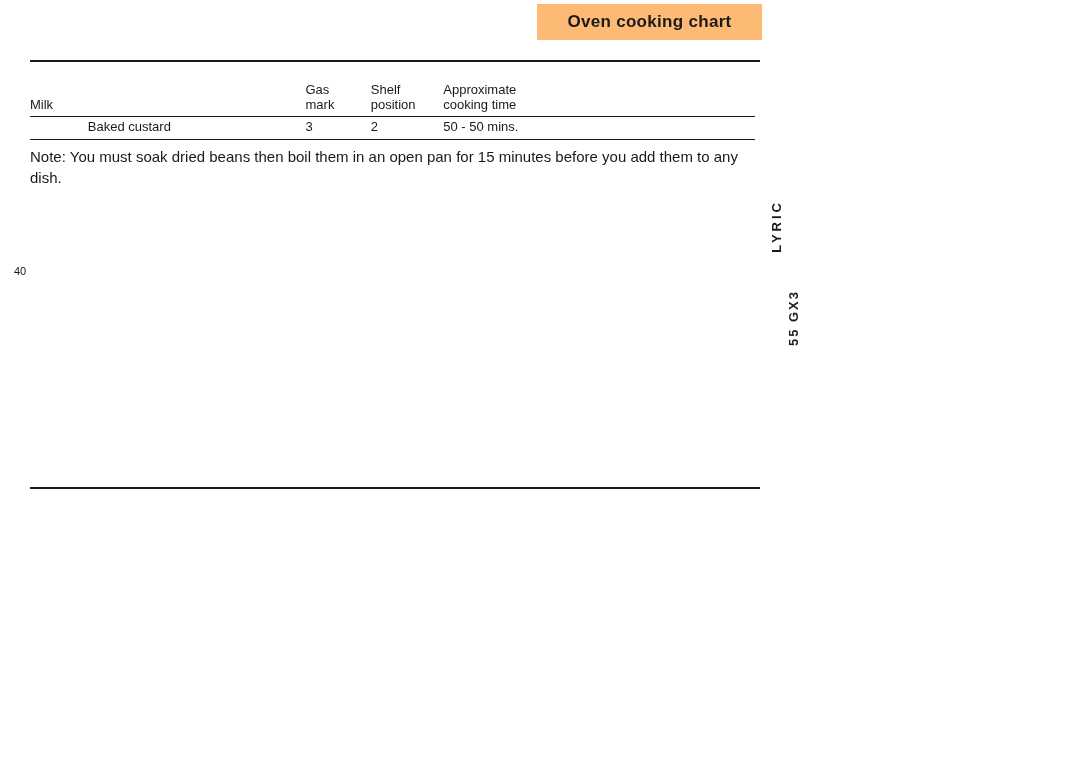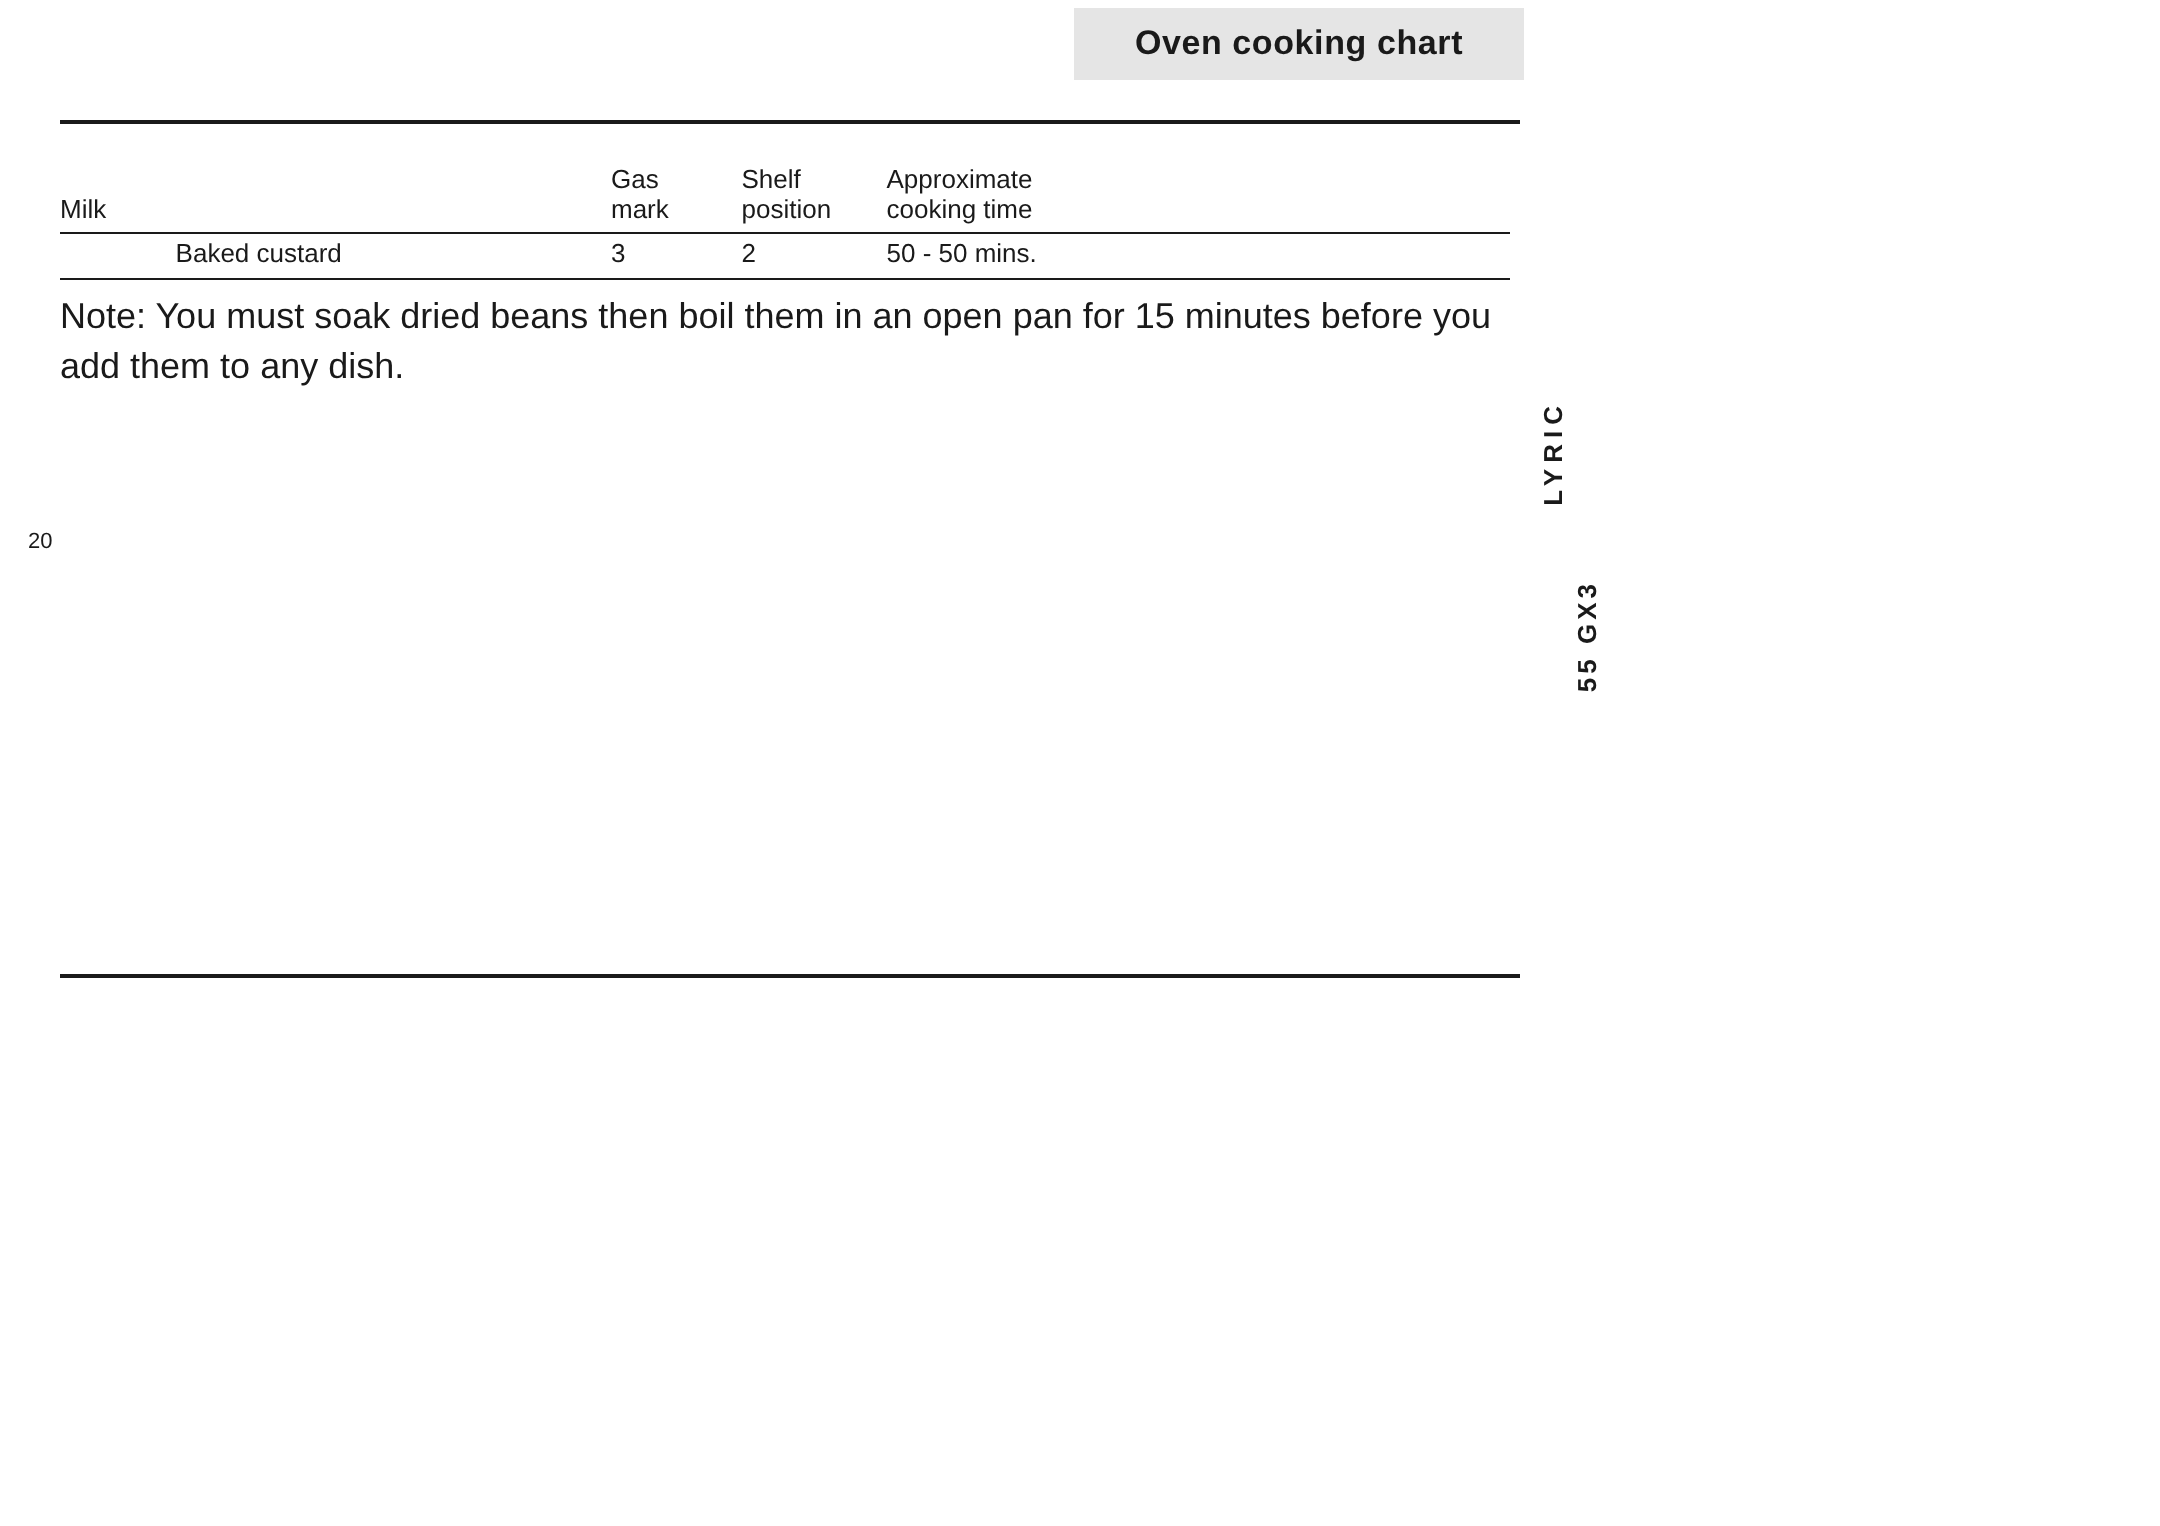--- a/index.html
+++ b/index.html
@@ -23,21 +23,21 @@
       position: relative;
       width: 100%;
       height: 100%;
     }
 
     
     .header-box {
       position: absolute;
       top: 4px;
       right: 318px;
-      background: #e5e5e5;
+      background: #fdba74;
       padding: 8px 18px;
       min-width: 225px;
       text-align: center;
     }
 
     .header-title {
       font-size: 17px;
       font-weight: bold;
       color: #1a1a1a;
       letter-spacing: 0.3px;
@@ -108,21 +108,21 @@
       border-bottom: 1px solid #1a1a1a;
     }
 
     .td-category {
       font-weight: normal;
     }
 
     
     .note-row {
       margin-top: 6px;
-      font-size: 18px;
+      font-size: 15px;
       color: #1a1a1a;
       line-height: 1.4;
     }
 
     
     .bottom-rule {
       position: absolute;
       top: 487px;
       left: 30px;
       right: 320px;
@@ -196,18 +196,18 @@
           <td>2</td>
           <td>50 - 50 mins.</td>
         </tr>
       </tbody>
     </table>
     <div class="note-row">Note: You must soak dried beans then boil them in an open pan for 15 minutes before you add them to any dish.</div>
   </div>
 
   <hr class="bottom-rule">
 
-  <div class="page-number">20</div>
+  <div class="page-number">40</div>
 
   <div class="sidebar-text">LYRIC</div>
   <div class="sidebar-model">55 GX3</div>
 
 </div>
 
 </body></html>

